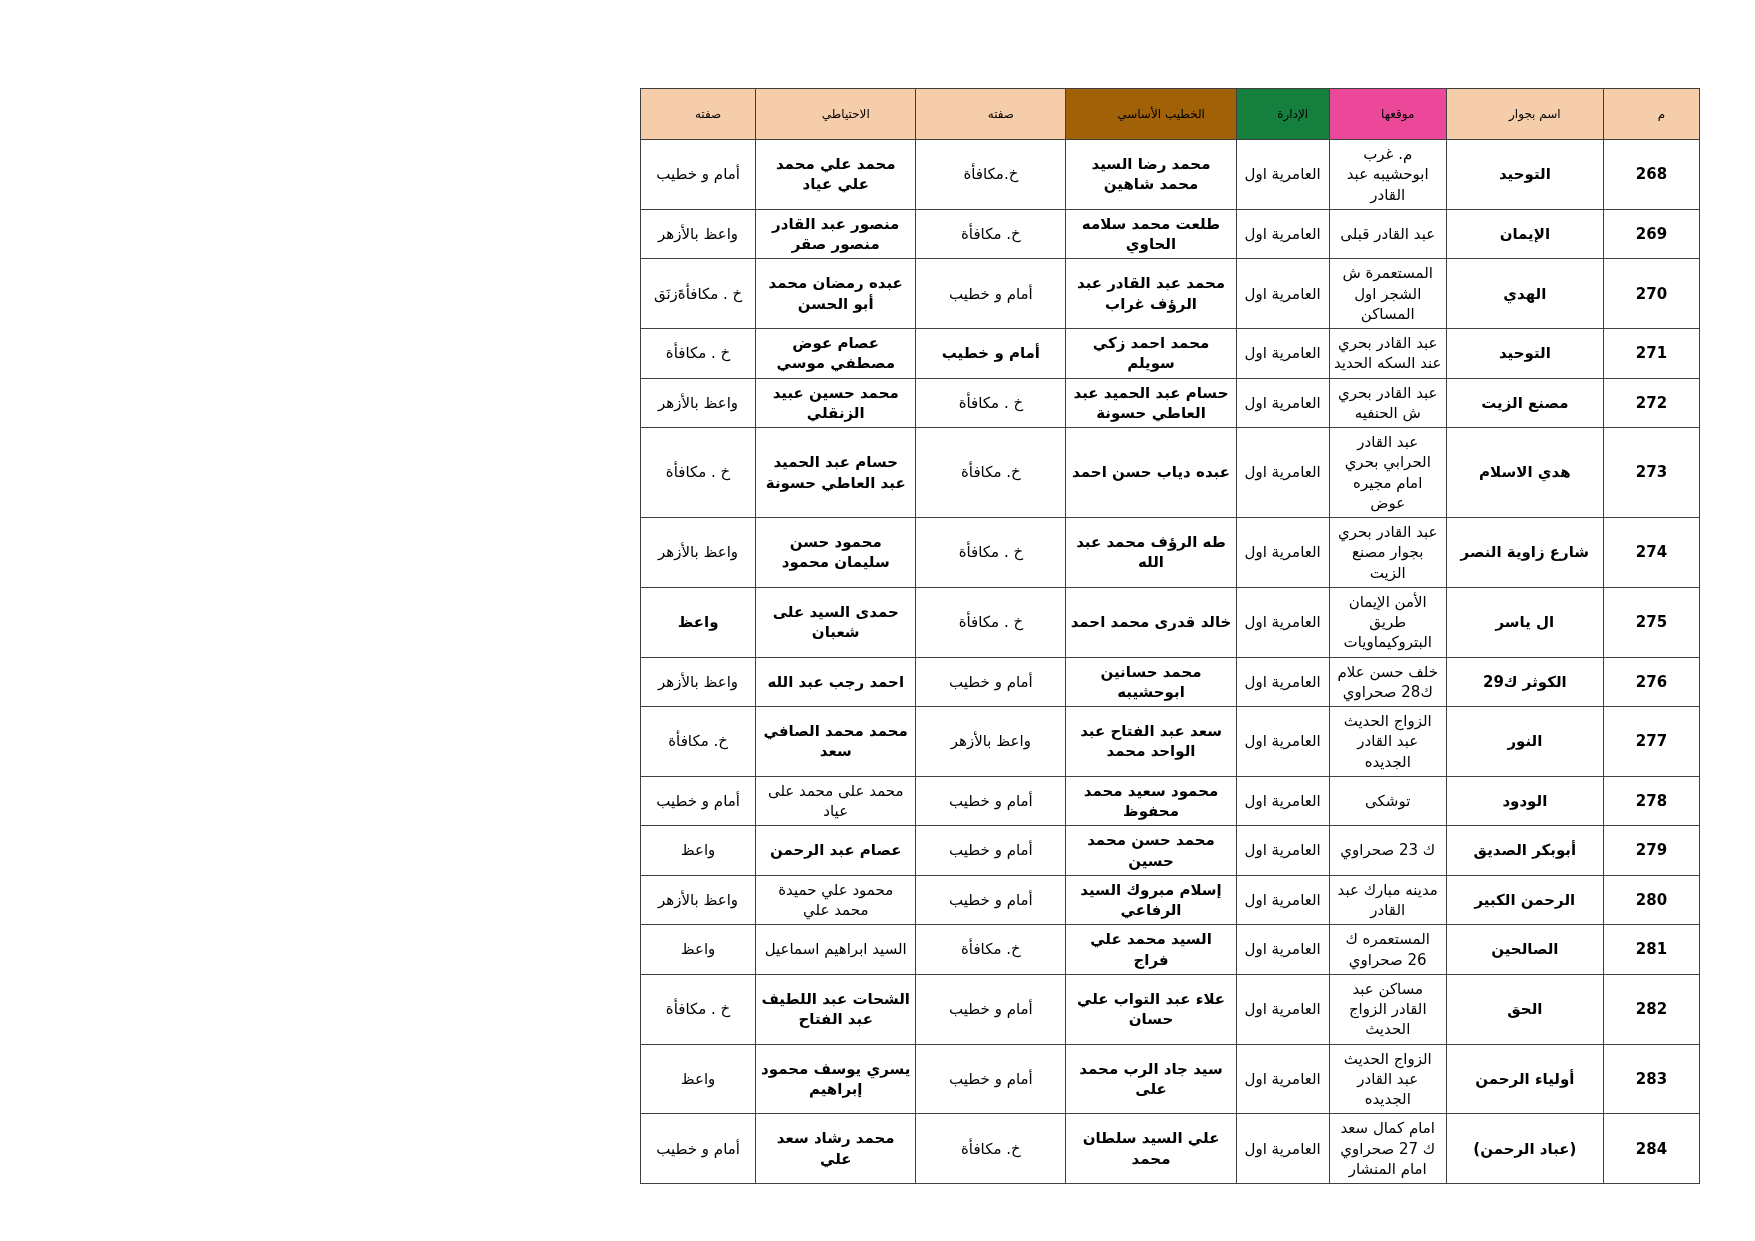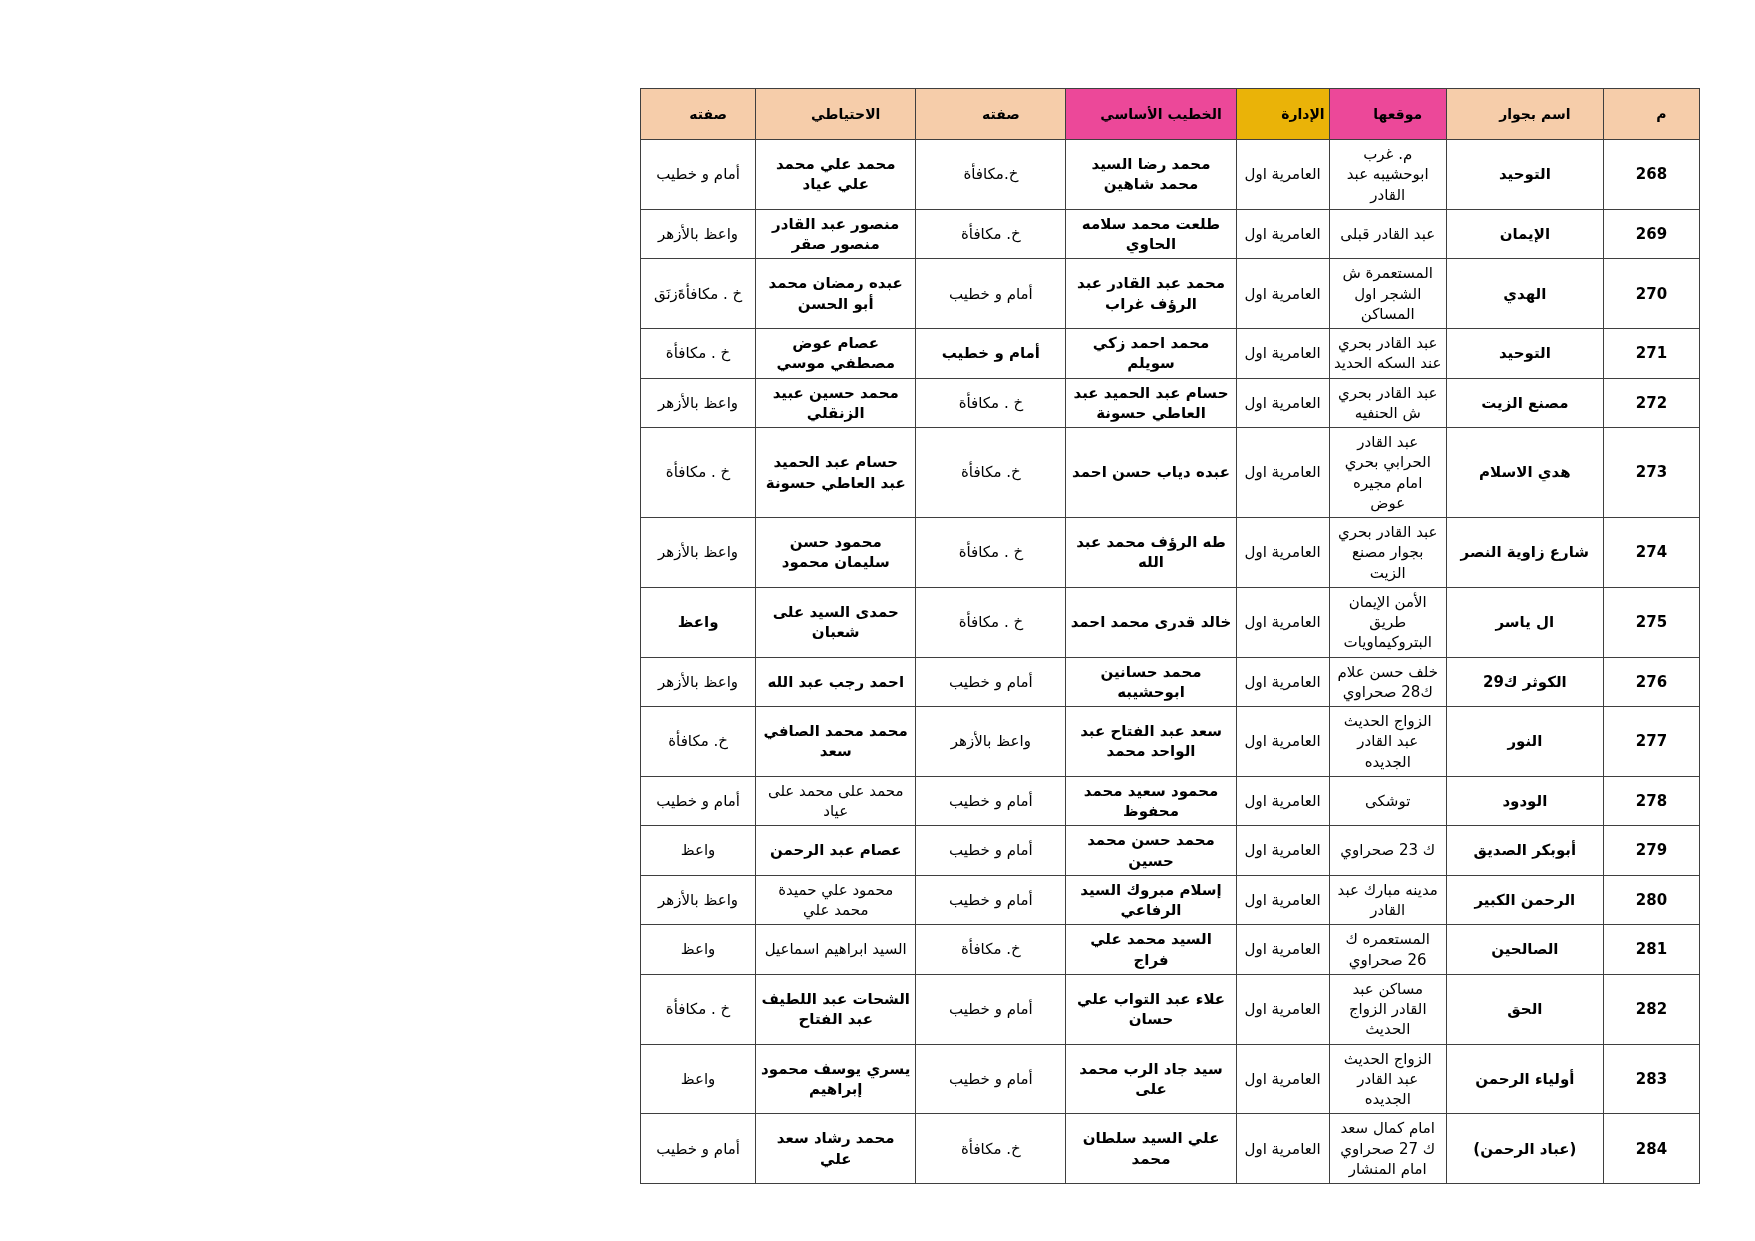--- a/index.html
+++ b/index.html
@@ -31,22 +31,22 @@
     text-align:center;
     vertical-align:middle;
     padding:4px 4px;
     font-size:15px;
     line-height:1.35;
     color:#000;
     word-wrap:break-word;
   }
   table.roster th{
     height:42px;
-    font-size:14px;
-    font-weight:bold;
+    font-size:12px;
+    font-weight:normal;
     padding-left:24px;
   }
   tr.body-row{height:44px;}
   td.c-num{font-size:19px;font-weight:bold;font-family:"DejaVu Sans",sans-serif;}
   td.c-name{font-weight:bold;font-size:15.5px;}
   td.c-loc{font-size:14px;line-height:1.3;}
   td.c-admin{font-size:14.5px;}
   td.bold{font-weight:bold;}
   td.reg{font-weight:normal;}
 </style>
@@ -64,22 +64,22 @@
         <col style="width:170px">
         <col style="width:150px">
         <col style="width:160px">
         <col style="width:115px">
       </colgroup>
       <thead>
         <tr>
             <th style="background: rgb(246, 205, 170);">م</th>
             <th style="background: rgb(246, 205, 170);">اسم بجوار</th>
             <th style="background: #ec4899;">موقعها</th>
-            <th style="background: #eab308; text-align: right;">الإدارة</th>
-            <th style="background: #ec4899;">الخطيب الأساسي</th>
+            <th style="background: #15803d;">الإدارة</th>
+            <th style="background: #a16207;">الخطيب الأساسي</th>
             <th style="background: rgb(246, 205, 170);">صفته</th>
             <th style="background: rgb(246, 205, 170);">الاحتياطي</th>
             <th style="background: rgb(246, 205, 170);">صفته</th>
           </tr>
       </thead>
       <tbody>
           <tr class="body-row">
             <td class="c-num">268</td>
             <td class="c-name">التوحيد</td>
             <td class="c-loc">م. غرب ابوحشيبه عبد القادر</td>

